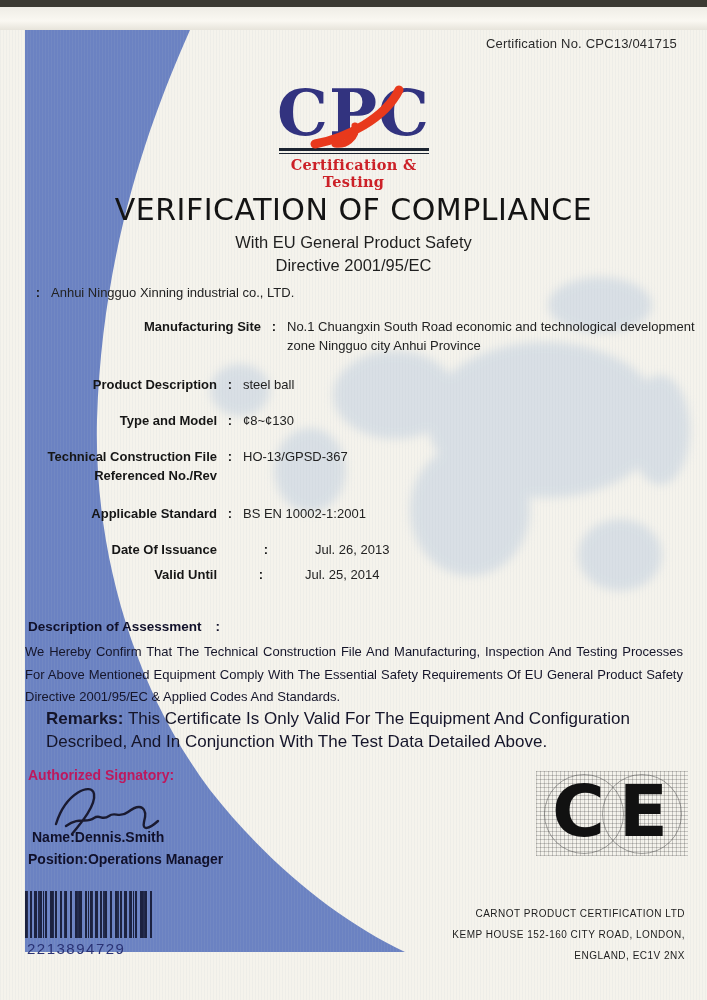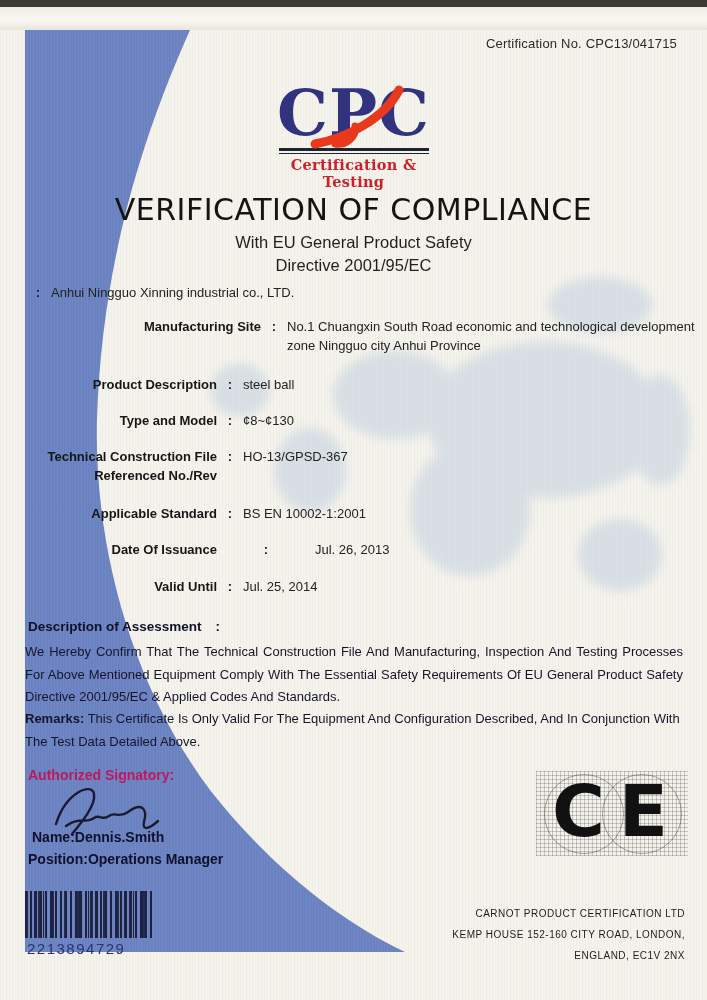--- a/index.html
+++ b/index.html
@@ -31,27 +31,27 @@
     font-family:"DejaVu Sans", sans-serif;font-size:30px;letter-spacing:.5px;color:#141414;}
   .subtitle{position:absolute;top:231px;left:0;width:707px;text-align:center;
     font-size:16.5px;line-height:23px;color:#1f1f1f;}
 
   
   .row{position:absolute;left:25px;width:660px;display:flex;align-items:flex-start;font-size:13px;line-height:19px;}
   .row .lbl{width:192px;text-align:right;font-weight:bold;color:#161616;}
   .row .colon{width:26px;text-align:center;font-weight:bold;}
   .row .val{flex:1;max-width:438px;color:#222;}
   .r0{top:283px;} .r1{top:317px;margin-left:44px;} .r2{top:375px;} .r3{top:411px;}
-  .r4{top:447px;} .r5{top:504px;align-items:flex-end;} .r6{top:540px;gap:36px;} .r7{top:577px;}
+  .r4{top:447px;} .r5{top:504px;align-items:flex-end;} .r6{top:540px;gap:36px;} .r7{top:565px;gap:31px;}
 
   .concl-head{position:absolute;left:28px;top:619px;font-size:13.5px;font-weight:bold;color:#10102a;}
   .concl-head .colon{margin-left:14px;}
   .concl-body{position:absolute;left:25px;top:641px;width:658px;font-size:13px;line-height:22.5px;
     text-align:justify;color:#15152a;}
-  .remarks{position:absolute;left:25px;top:708px;width:658px;font-size:13px;line-height:22.5px;color:#15152a;}
+  .remarks{position:absolute;left:25px;top:708px;width:658px;font-size:17px;line-height:22.5px;color:#15152a;padding-left:21px;}
   .remarks b{font-weight:bold;}
 
   .auth-head{position:absolute;left:28px;top:767px;font-size:14px;font-weight:bold;color:#be185d;}
   .signature{position:absolute;left:46px;top:780px;}
   .sig-name{position:absolute;left:32px;top:829px;font-size:14px;font-weight:bold;color:#10102a;}
   .sig-pos{position:absolute;left:28px;top:851px;font-size:14px;font-weight:bold;color:#10102a;}
 
   
   .ce-box{position:absolute;left:536px;top:771px;width:152px;height:85px;
     background-image:

